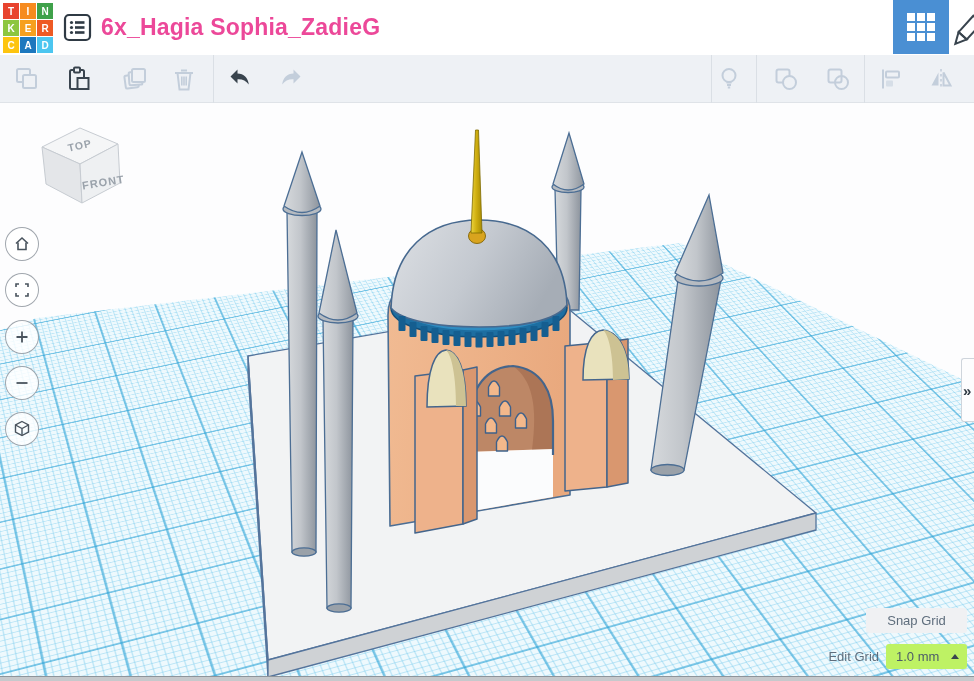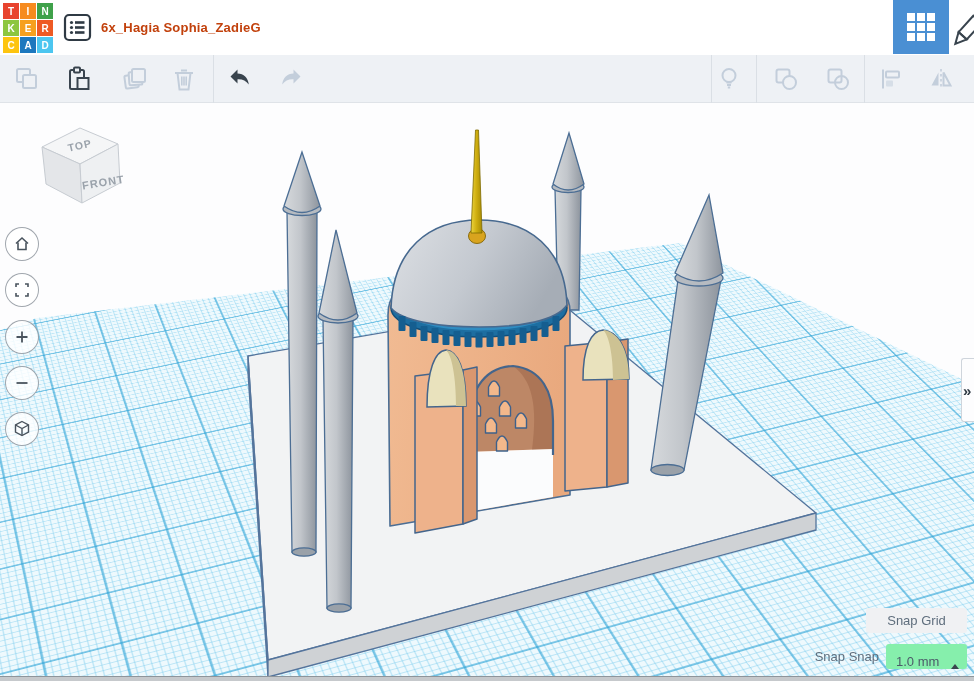--- a/index.html
+++ b/index.html
@@ -9,21 +9,21 @@
 
   
   .header { position:absolute; top:0; left:0; width:974px; height:55px; background:#ffffff; z-index:30; }
   .logo { position:absolute; left:3px; top:3px; width:50px; height:50px;
     display:grid; grid-template-columns:repeat(3,1fr); grid-template-rows:repeat(3,1fr); gap:1px; }
   .logo span { display:flex; align-items:center; justify-content:center;
     color:#fff; font-size:10px; font-weight:bold; }
   .list-btn { position:absolute; left:63px; top:13px; width:29px; height:29px;
     display:flex; align-items:center; justify-content:center; cursor:pointer; }
   .doc-title { position:absolute; left:101px; top:0; height:61px; line-height:55px;
-    font-size:13px; font-weight:bold; color:#c2410c; letter-spacing:.2px; cursor:text; }
+    font-size:23px; font-weight:bold; color:#ec4899; letter-spacing:.2px; cursor:text; }
   .apps-btn { position:absolute; left:893px; top:0; width:56px; height:54px; background:#4a8fd3;
     display:flex; align-items:center; justify-content:center; cursor:pointer; }
   .pencil-stub { position:absolute; left:952px; top:5px; width:22px; height:46px; overflow:hidden; }
 
   
   .toolbar { position:absolute; top:55px; left:0; width:974px; height:48px;
     background:#eef1f5; border-bottom:1px solid #dfe3e8; z-index:29; }
   .tbtn { position:absolute; top:4px; width:40px; height:40px;
     display:flex; align-items:center; justify-content:center; cursor:pointer; }
   .tbtn.dark { color:#39444e; } .tbtn.light { color:#c3cedb; }
@@ -56,22 +56,22 @@
     display:flex; align-items:center; color:#2f3a44; font-size:15px; font-weight:bold;
     overflow:hidden; cursor:pointer; }
   .panel-toggle span { margin-left:1px; }
 
   .editgrid-btn { position:absolute; right:7px; bottom:48px; width:101px; height:25px;
     background:#f0f1f3; border-radius:3px; color:#5f6e7d; font-size:13px;
     display:flex; align-items:center; justify-content:center; cursor:pointer; }
   .snap-row { position:absolute; right:7px; bottom:12px; height:25px;
     display:flex; align-items:center; gap:7px; }
   .snap-label { color:#5f6e7d; font-size:13px; }
-  .snap-dd { width:81px; height:25px; background:#86efac; border-radius:3px;
-    display:flex; align-items:flex-end; padding:0 8px 0 10px; cursor:pointer; }
+  .snap-dd { width:81px; height:25px; background:#bef264; border-radius:3px;
+    display:flex; align-items:center; padding:0 8px 0 10px; cursor:pointer; }
   .snap-val { flex:1; color:#4c5b69; font-size:13px; }
   .caret-up { width:0; height:0; border-left:4px solid transparent;
     border-right:4px solid transparent; border-bottom:5px solid #3a444e; }
 
   .bottom-strip { position:absolute; left:0; top:676px; width:974px; height:5px;
     background:#c6c9cc; border-top:1px solid #8e959b; z-index:40; }
 </style>
 </head>
 <body>
 
@@ -386,21 +386,21 @@
           <path d="M3.5,6 L10,9.5 L16.5,6 M10,9.5 V16.5"></path>
         </svg>
     </div>
 
     <div class="panel-toggle">
       <span>»</span>
     </div>
 
     <div class="editgrid-btn">Snap Grid</div>
     <div class="snap-row">
-      <span class="snap-label">Snap Snap</span>
+      <span class="snap-label">Edit Grid</span>
       <div class="snap-dd">
         <span class="snap-val">1.0 mm</span>
         <span class="caret-up"></span>
       </div>
     </div>
   </div>
 
   <div class="bottom-strip"></div>
 </div>
 

